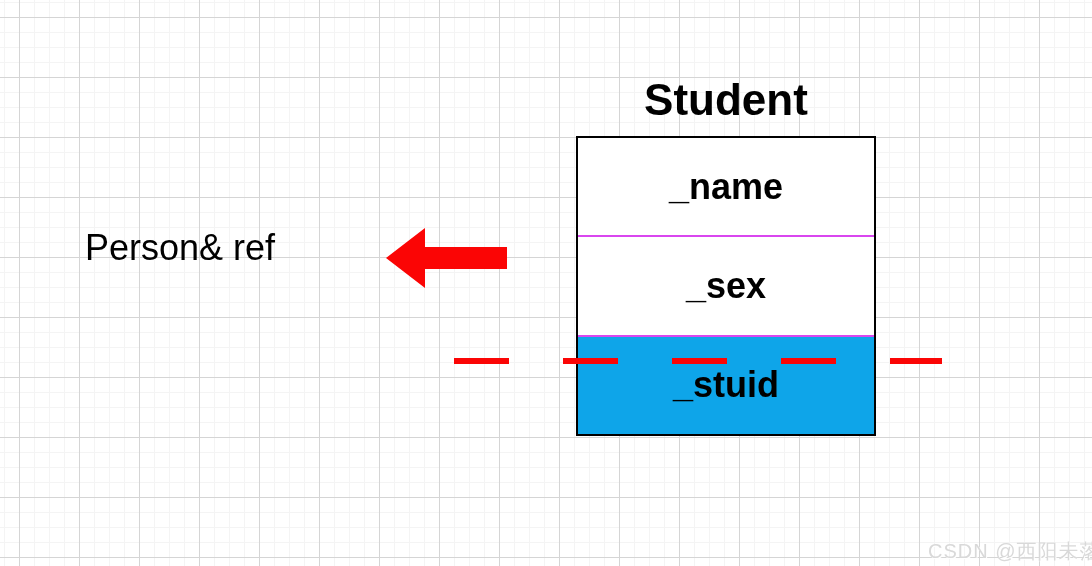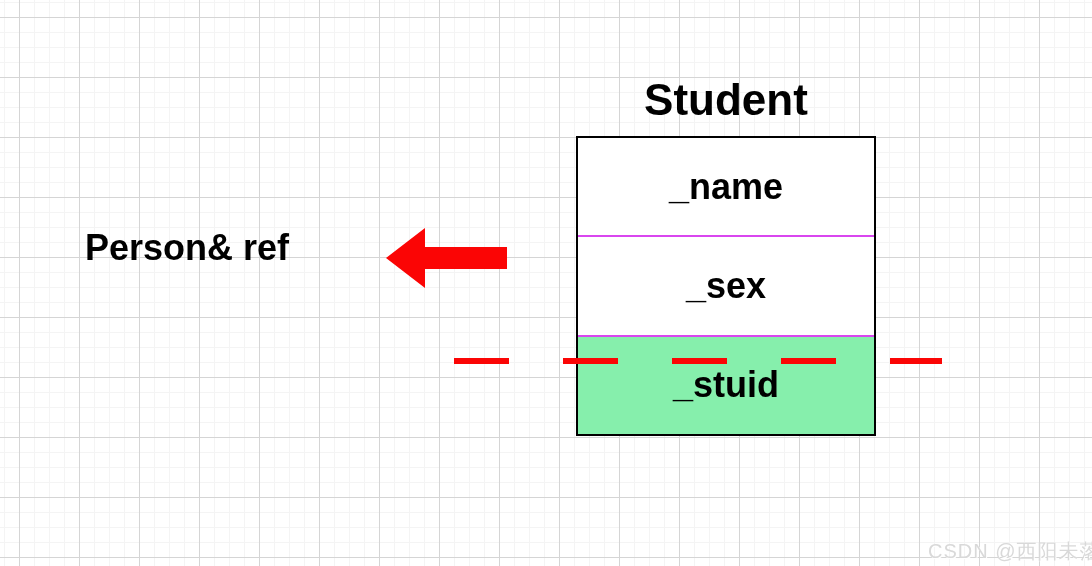--- a/index.html
+++ b/index.html
@@ -62,32 +62,32 @@
     font-weight: bold;
     color: #000000;
     white-space: nowrap;
   }
 
   .field-row + .field-row {
     border-top: 2px solid #d946ef;
   }
 
   .field-row.highlighted {
-    background: #86efac;
+    background: #0ea5e9;
   }
 
   .ref-label {
     position: absolute;
     left: 85px;
     top: 226px;
     height: 44px;
     display: flex;
     align-items: center;
     font-size: 36px;
-    font-weight: bold;
+    font-weight: normal;
     color: #000000;
     white-space: nowrap;
   }
 
   .left-arrow {
     position: absolute;
     left: 385px;
     top: 226px;
     width: 124px;
     height: 64px;

